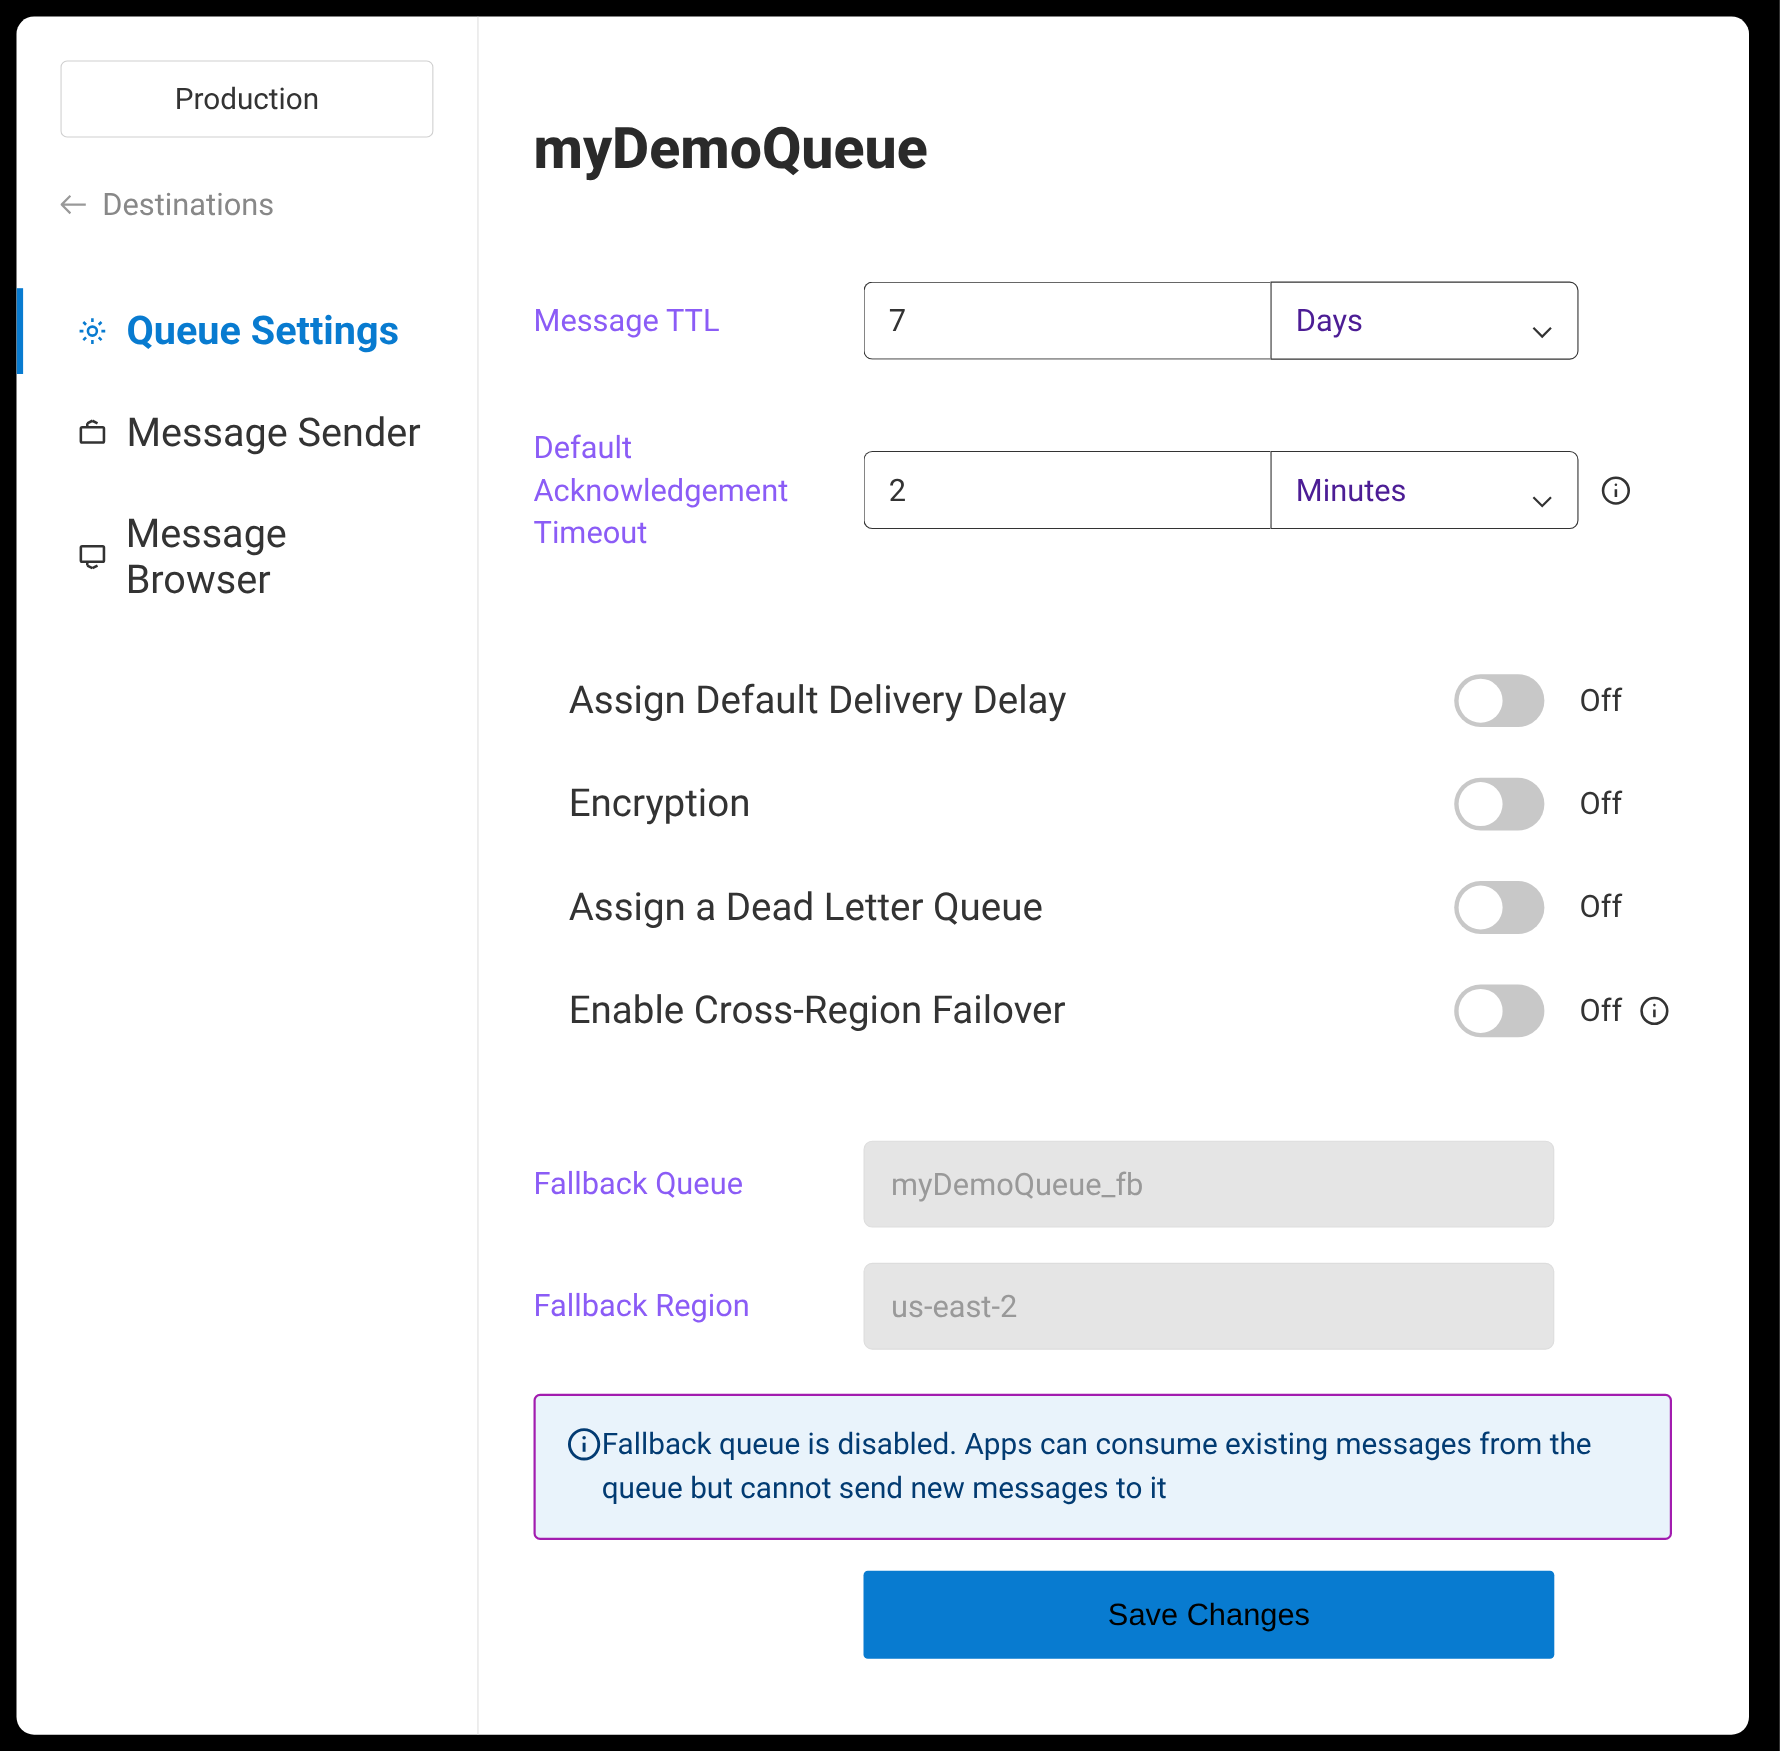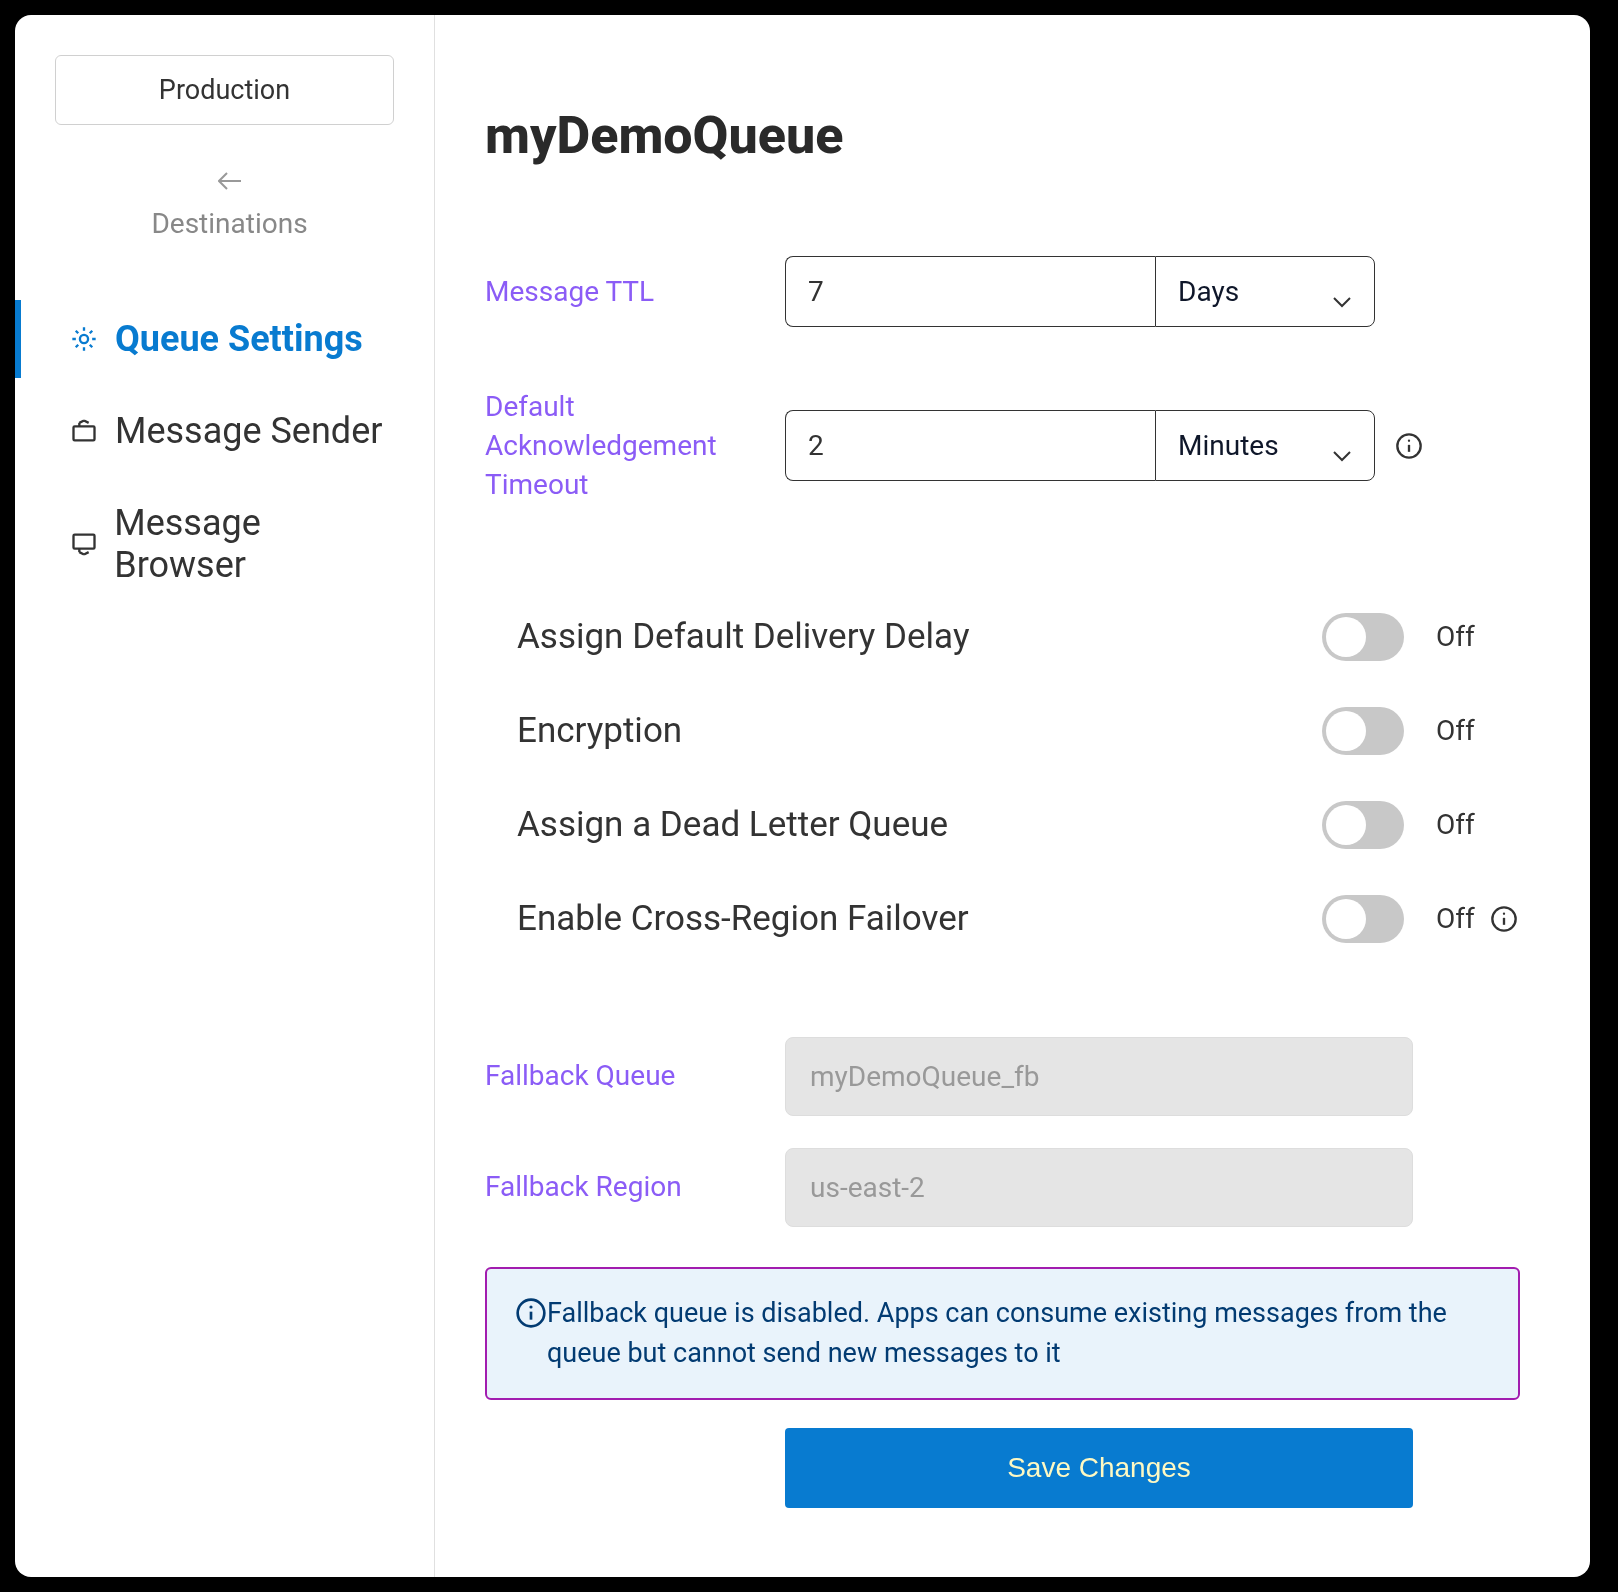--- a/index.html
+++ b/index.html
@@ -44,21 +44,20 @@
       margin-right: 10px;
     }
     .breadcrumb {
       display: flex;
       align-items: center;
       gap: 14px;
       color: #888;
       font-size: 28px;
       margin-bottom: 60px;
       padding-left: 10px;
-      flex-direction: column;
     }
     .arrow-left {
       width: 24px;
       height: 24px;
       display: inline-flex;
       align-items: center;
       justify-content: center;
     }
     .nav-items {
       list-style: none;
@@ -127,22 +126,22 @@
       font-size: 28px;
       width: 370px;
       color: #333;
       border-right: none;
     }
     .select-input {
       border: 1.5px solid #333;
       border-radius: 0 8px 8px 0;
       padding: 18px 22px;
       font-size: 28px;
-      width: 220px;
-      color: #0f172a;
+      width: 280px;
+      color: #4c1d95;
       display: flex;
       align-items: center;
       justify-content: space-between;
       background: #fff;
     }
     .chevron {
       width: 20px;
       height: 20px;
       color: #333;
     }
@@ -212,21 +211,21 @@
       flex-shrink: 0;
       margin-top: 4px;
     }
     .info-box-text {
       font-size: 27px;
       color: #023b72;
       line-height: 1.5;
     }
     .save-button {
       background: #087bd0;
-      color: #fef9c3;
+      color: #000000;
       border: none;
       border-radius: 4px;
       padding: 24px 40px;
       font-size: 28px;
       font-weight: 500;
       cursor: pointer;
       width: 628px;
       margin-left: 300px;
       text-align: center;
     }

